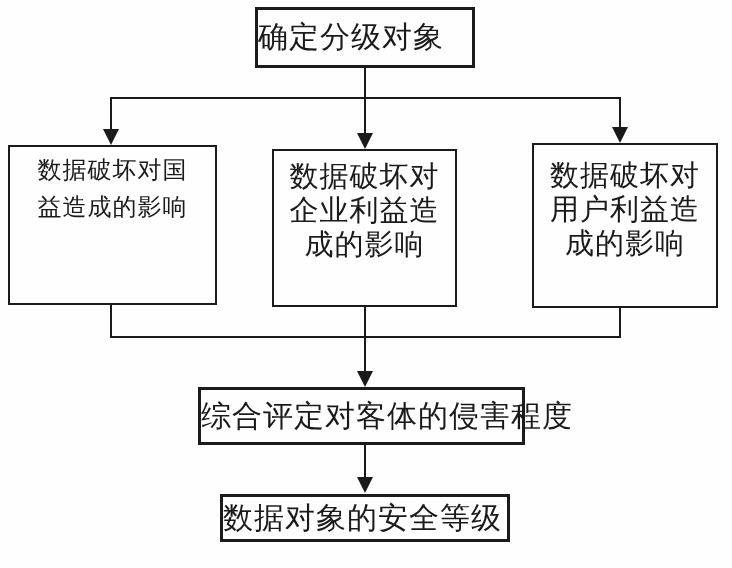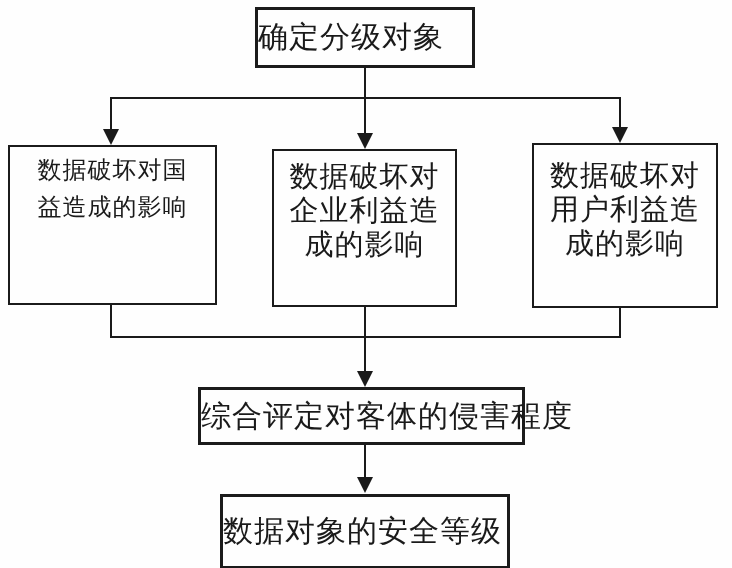--- a/index.html
+++ b/index.html
@@ -40,21 +40,21 @@
 
   
   #node-root            { left: 255px; top: 7px;   width: 220px; height: 61px; }
   #node-impact-national { left: 8px;   top: 145px; width: 209px; height: 160px;
                           font-size: 24px; line-height: 37px; padding-top: 5px; letter-spacing: 1px; }
   #node-impact-enterprise { left: 272px; top: 149px; width: 185px; height: 158px;
                           font-size: 29px; line-height: 34px; padding-top: 8px; letter-spacing: 1px; }
   #node-impact-user     { left: 532px; top: 143px; width: 186px; height: 165px;
                           font-size: 29px; line-height: 34px; padding-top: 13px; letter-spacing: 1px; }
   #node-assessment      { left: 168px; top: 387px; width: 327px; height: 58px; margin-left: 30px; }
-  #node-security-level  { left: 220px; top: 494px; width: 290px; height: 75px; }
+  #node-security-level  { left: 220px; top: 494px; width: 290px; height: 48px; }
 
   
   .cline {
     position: absolute;
     background: #1a1a1a;
   }
   #connector-root-stem     { left: 364px; top: 68px;  width: 2px;   height: 66px; }
   #connector-top-branch    { left: 110px; top: 97px;  width: 511px; height: 2px; }
   #connector-left-drop     { left: 110px; top: 97px;  width: 2px;   height: 33px; }
   #connector-right-drop    { left: 619px; top: 97px;  width: 2px;   height: 31px; }

